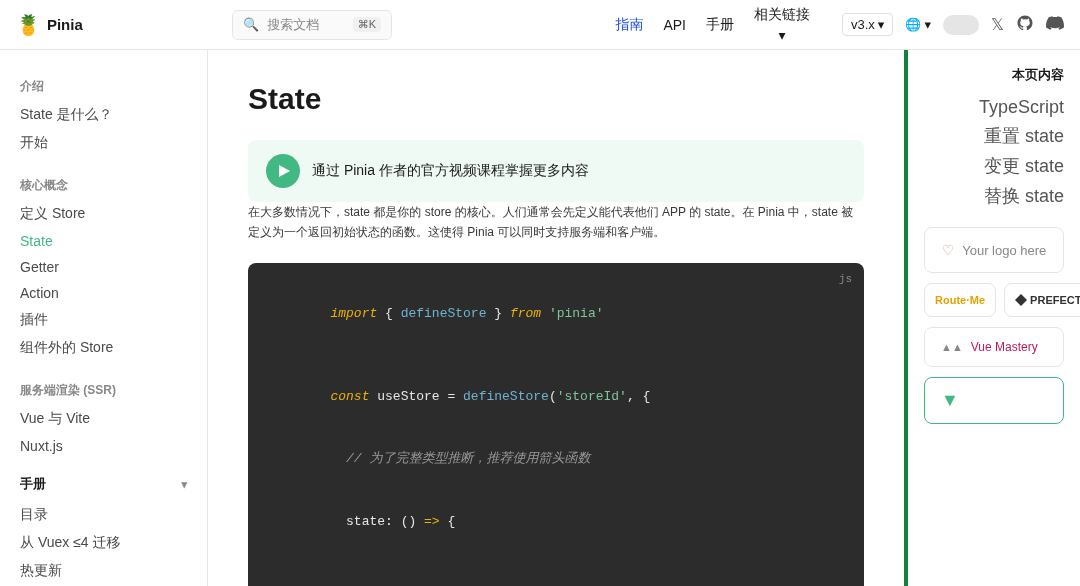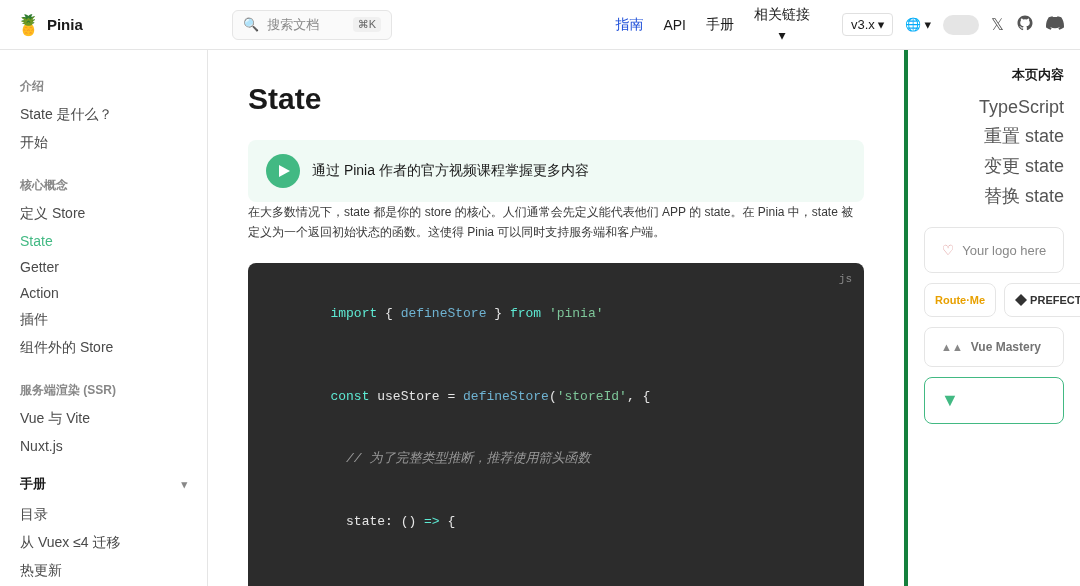--- a/index.html
+++ b/index.html
@@ -88,21 +88,21 @@
     .body-text { font-size: 12px; line-height: 1.7; color: #3a3a3a; margin-bottom: 20px; }
 
     
     .code-block {
       background: #2c2c2c; border-radius: 8px; padding: 20px; margin-bottom: 20px;
       font-family: 'Courier New', monospace; font-size: 13px; line-height: 1.6;
       position: relative; overflow-x: auto;
     }
     .code-lang-badge { position: absolute; top: 8px; right: 12px; font-size: 11px; color: #888; }
     .code-line { white-space: pre; }
-    .c-keyword { color: #5eead4; }
+    .c-keyword { color: #eab308; font-style: italic; }
     .c-string { color: #7ec699; }
     .c-var { color: #e6e6e6; }
     .c-comment { color: #999; font-style: italic; }
     .c-func { color: #6fb3d2; }
     .c-prop { color: #e6e6e6; }
     .c-punc { color: #e6e6e6; }
 
     .sidebar::-webkit-scrollbar, .main-content::-webkit-scrollbar, .toc::-webkit-scrollbar { width: 4px; }
     .sidebar::-webkit-scrollbar-thumb, .main-content::-webkit-scrollbar-thumb { background: #ddd; border-radius: 2px; }
   </style>
@@ -250,21 +250,21 @@
             <svg width="12" height="12" viewBox="0 0 12 12">
                 <polygon points="6,0 12,6 6,12 0,6" fill="#333"></polygon>
               </svg>
             <span>PREFECT</span>
           </span>
         </div>
       </div>
 
       <div class="vue-mastery-box">
         <span style="font-size:11px; color:#888; font-weight:600;">▲▲ </span>
-        <span style="font-size:12px; color:#737373; font-weight:700;">Vue Mastery</span>
+        <span style="font-size:12px; color:#be185d; font-weight:400;">Vue Mastery</span>
       </div>
 
       <div class="vue-cert-box">
         <span class="vue-cert-logo">▼</span>
       </div>
     </div>
   </aside>
 </div>
 
 </body></html>

